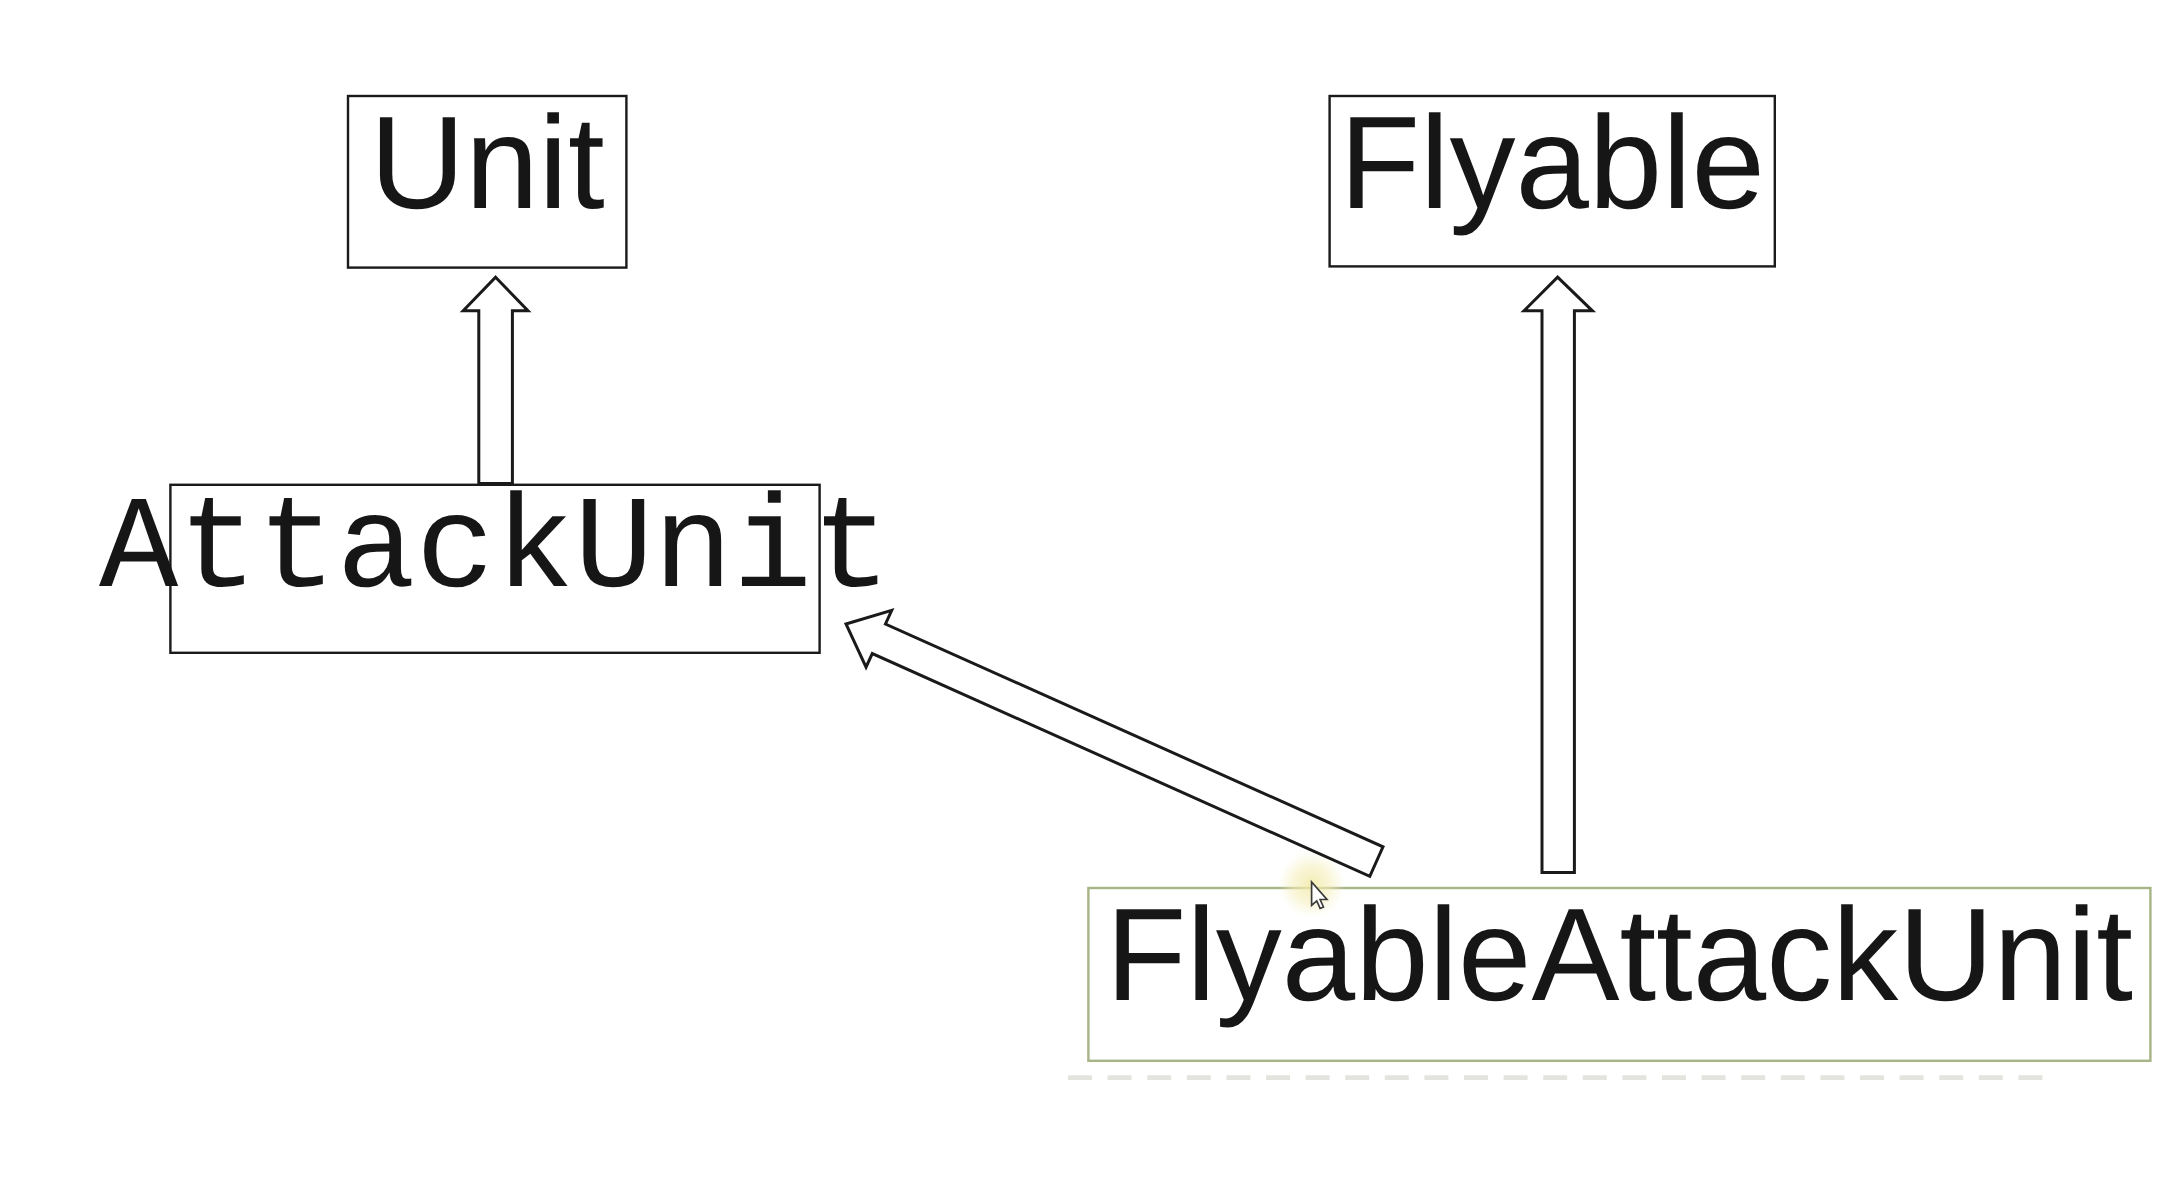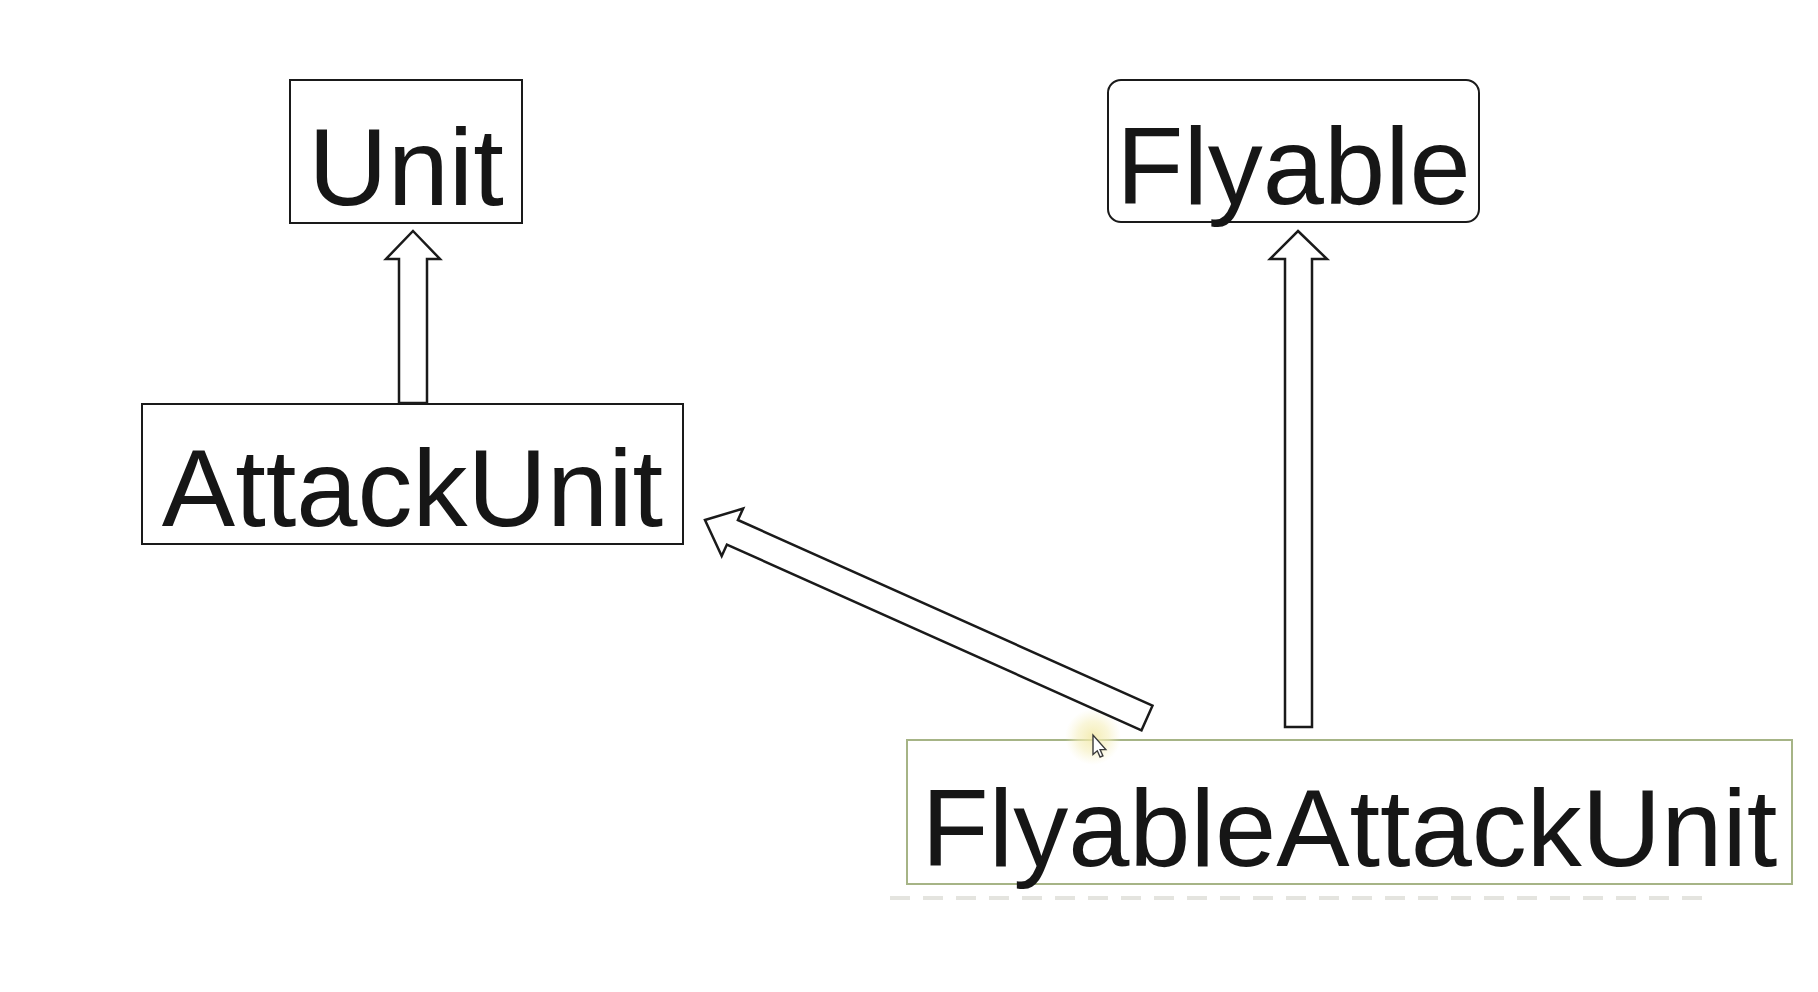--- a/index.html
+++ b/index.html
@@ -13,33 +13,33 @@
     height: 992px;
     background: #ffffff;
     overflow: hidden;
     font-family: "Liberation Sans", sans-serif;
   }
   .node {
     position: absolute;
     box-sizing: border-box;
     background: #ffffff;
     display: flex;
-    align-items: flex-end;
+    align-items: flex-start;
     justify-content: center;
     font-size: 110px;
     line-height: 1;
     color: #161616;
     white-space: nowrap;
   }
   .node-black { border: 2px solid #1a1a1a; }
   .node-green { border: 2px solid #a6b486; margin-left: 28px; }
 
   #node-unit               { left: 289px;  top: 79px;  width: 234px; height: 145px; }
-  #node-flyable            { left: 1107px; top: 79px;  width: 373px; height: 144px; border-radius: 14px; }
-  #node-attackunit         { left: 141px;  top: 403px; width: 543px; height: 142px; }
+  #node-flyable            { left: 1107px; top: 79px;  width: 373px; height: 144px; }
+  #node-attackunit         { left: 141px;  top: 403px; width: 543px; height: 142px; font-family: Liberation Mono, monospace; }
   #node-flyableattackunit  { left: 878px;  top: 739px; width: 887px; height: 146px; }
 
   #overlay {
     position: absolute;
     left: 0; top: 0;
     width: 1818px;
     height: 992px;
   }
   .inherit-arrow {
     fill: #ffffff;

